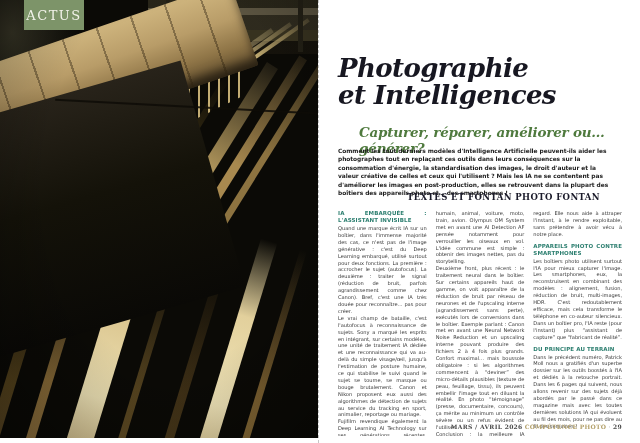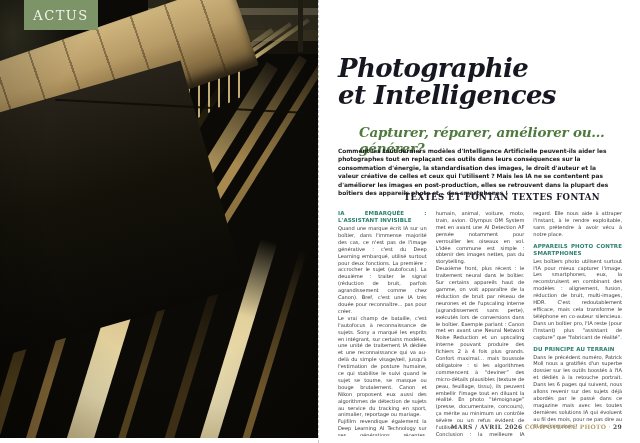--- a/index.html
+++ b/index.html
@@ -28,21 +28,21 @@
     background:repeating-linear-gradient(90deg,rgba(45,33,15,.4) 0 2px,rgba(0,0,0,0) 2px 36px);}
   .ph-side{position:absolute;left:-44px;top:92px;width:262px;height:235px;z-index:4;
     transform:rotate(-16deg);
     background:linear-gradient(180deg,#28231a 0%,#141209 45%,#0a0906 100%);}
   .ph-rail{position:absolute;left:128px;top:96px;width:118px;height:56px;z-index:3;
     transform:skewY(-26deg);transform-origin:0 0;opacity:.9;
     background:repeating-linear-gradient(90deg,rgba(226,200,134,.95) 0 2.5px,rgba(0,0,0,0) 2.5px 10px);}
   .streak{position:absolute;z-index:2;}
   .ph-vignette{position:absolute;inset:0;z-index:6;
     background:radial-gradient(ellipse at 55% 40%,rgba(0,0,0,0) 52%,rgba(0,0,0,.38) 100%);}
-  .actus-tag{position:absolute;left:24px;top:0;width:74px;height:30px;z-index:7;
+  .actus-tag{position:absolute;left:24px;top:0;width:60px;height:30px;z-index:7;
     background:#7d9469;color:#f3f3ea;text-align:center;line-height:31px;
     font-family:"DejaVu Serif",serif;font-size:13px;letter-spacing:1.5px;}
 
   
   .spine{position:absolute;left:318px;top:0;height:443px;width:0;border-left:1px dashed #c6c6c6;z-index:8;}
 
   
   .page-right{position:absolute;left:319px;top:0;width:321px;height:443px;background:#fff;}
   .content{position:absolute;left:19px;top:0;width:284px;height:443px;}
   .title{position:absolute;left:0;top:38px;width:290px;
@@ -121,21 +121,21 @@
         <span>Photographie</span>
         <span>et Intelligences</span>
       </h1>
 
       <div class="subtitle">Capturer, réparer, améliorer ou… générer?</div>
 
       <p class="intro">Comment les tout derniers modèles d'Intelligence Artificielle peuvent-ils aider les photographes tout en replaçant ces outils dans leurs conséquences sur la consommation d'énergie, la standardisation des images, le droit d'auteur et la valeur créative de celles et ceux qui l'utilisent ? Mais les IA ne se contentent pas d'améliorer les images en post-production, elles se retrouvent dans la plupart des boîtiers des appareils photo et… des smartphones !</p>
 
       <div class="byline">
         <span>TEXTES ET FONTAN</span>
-        <span>TEXTES FONTAN</span>
+        <span>PHOTO FONTAN</span>
       </div>
 
       <div class="columns">
         <div class="col">
           <h4>IA EMBARQUÉE : L'ASSISTANT INVISIBLE</h4>
           <p>Quand une marque écrit IA sur un boîtier, dans l'immense majorité des cas, ce n'est pas de l'image générative : c'est du Deep Learning embarqué, utilisé surtout pour deux fonctions. La première : accrocher le sujet (autofocus). La deuxième : traiter le signal (réduction de bruit, parfois agrandissement comme chez Canon). Bref, c'est une IA très douée pour reconnaître… pas pour créer.</p>
           <p>Le vrai champ de bataille, c'est l'autofocus à reconnaissance de sujets. Sony a marqué les esprits en intégrant, sur certains modèles, une unité de traitement IA dédiée et une reconnaissance qui va au-delà du simple visage/œil, jusqu'à l'estimation de posture humaine, ce qui stabilise le suivi quand le sujet se tourne, se masque ou bouge brutalement. Canon et Nikon proposent eux aussi des algorithmes de détection de sujets au service du tracking en sport, animalier, reportage ou mariage.</p>
           <p>Fujifilm revendique également la Deep Learning AI Technology sur ses générations récentes. Panasonic liste une détection automatique capable de basculer entre</p>
         </div>
         <div class="col">

